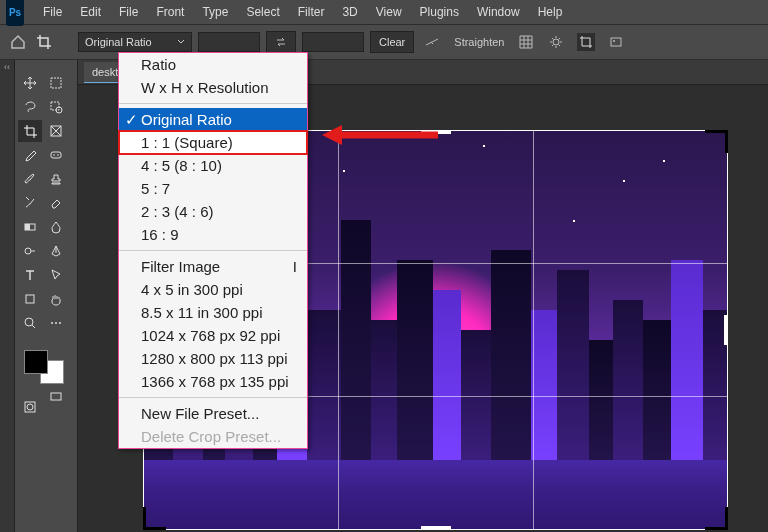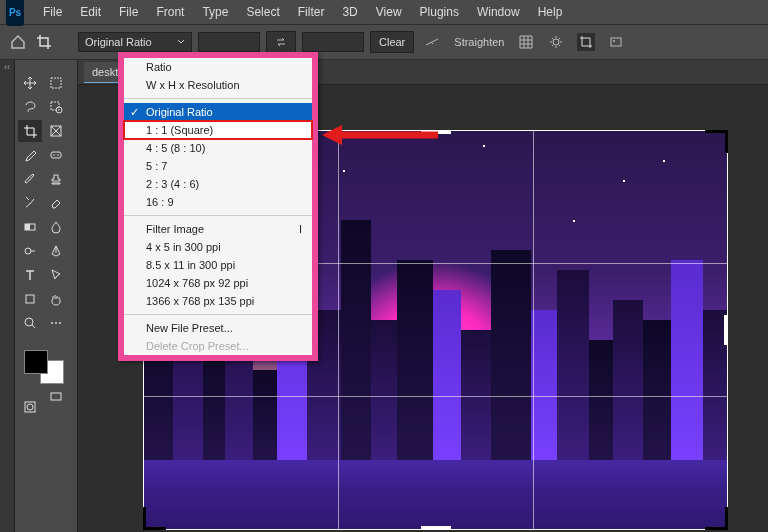--- a/index.html
+++ b/index.html
@@ -39,21 +39,21 @@
   .bld.bright{background:linear-gradient(#5a2bcf,#7840ff);} 
   .water{position:absolute;bottom:0;left:0;right:0;height:70px;background:linear-gradient(#4728a4,#3a1f88 40%,#2e1770);}
   .gridlines{position:absolute;inset:0;pointer-events:none;}
   .gridlines .v{position:absolute;top:0;bottom:0;width:1px;background:rgba(255,255,255,.55);}
   .gridlines .h{position:absolute;left:0;right:0;height:1px;background:rgba(255,255,255,.55);}
   .cropframe{position:absolute;inset:0;border:1px solid #fff;pointer-events:none;}
   .chand{position:absolute;background:#fff;}
   .chand.c{width:20px;height:20px;border:1px solid #000;}
   .chand.eh{width:30px;height:5px;}
   .chand.ev{width:5px;height:30px;}
-  .dropdown{position:absolute;left:118px;top:52px;width:188px;background:#f5f5f5;border:6px solid #ec4899;color:#222;font-size:11px;z-index:50;box-shadow:2px 2px 4px rgba(0,0,0,.4);}
+  .dropdown{position:absolute;left:118px;top:52px;width:188px;background:#f5f5f5;border:1px solid #ec4899;color:#222;font-size:15px;z-index:50;box-shadow:2px 2px 4px rgba(0,0,0,.4);}
   .dd-item{padding:3px 10px 3px 22px;position:relative;white-space:nowrap;}
   .dd-item.disabled{color:#aaa;}
   .dd-item.selected{background:#0a64c2;color:#fff;}
   .dd-item.selected::before{content:"✓";position:absolute;left:6px;}
   .dd-item.highlight{background:#fff;outline:2px solid #e21b1b;outline-offset:-1px;}
   .dd-sep{height:1px;background:#ccc;margin:4px 0;}
   .dd-item.right-i::after{content:"I";position:absolute;right:10px;}
   .arrow{position:absolute;left:320px;top:124px;z-index:60;pointer-events:none;}
   svg{display:block;}
 </style>
@@ -351,20 +351,21 @@
     <div class="dd-item highlight">1 : 1 (Square)</div>
     <div class="dd-item">4 : 5 (8 : 10)</div>
     <div class="dd-item">5 : 7</div>
     <div class="dd-item">2 : 3 (4 : 6)</div>
     <div class="dd-item">16 : 9</div>
     <div class="dd-sep"></div>
     <div class="dd-item right-i">Filter Image</div>
     <div class="dd-item">4 x 5 in 300 ppi</div>
     <div class="dd-item">8.5 x 11 in 300 ppi</div>
     <div class="dd-item">1024 x 768 px 92 ppi</div>
+    <div class="dd-item">1280 x 800 px 113 ppi</div>
     <div class="dd-item">1366 x 768 px 135 ppi</div>
     <div class="dd-sep"></div>
     <div class="dd-item">New File Preset...</div>
     <div class="dd-item disabled">Delete Crop Preset...</div>
   </div>
 
   <div class="arrow">
     <svg width="120" height="22" viewBox="0 0 120 22">
       <path d="M118 11 H18" stroke="#e21b1b" stroke-width="7"></path>
       <path d="M2 11 22 1v20z" fill="#e21b1b"></path>

